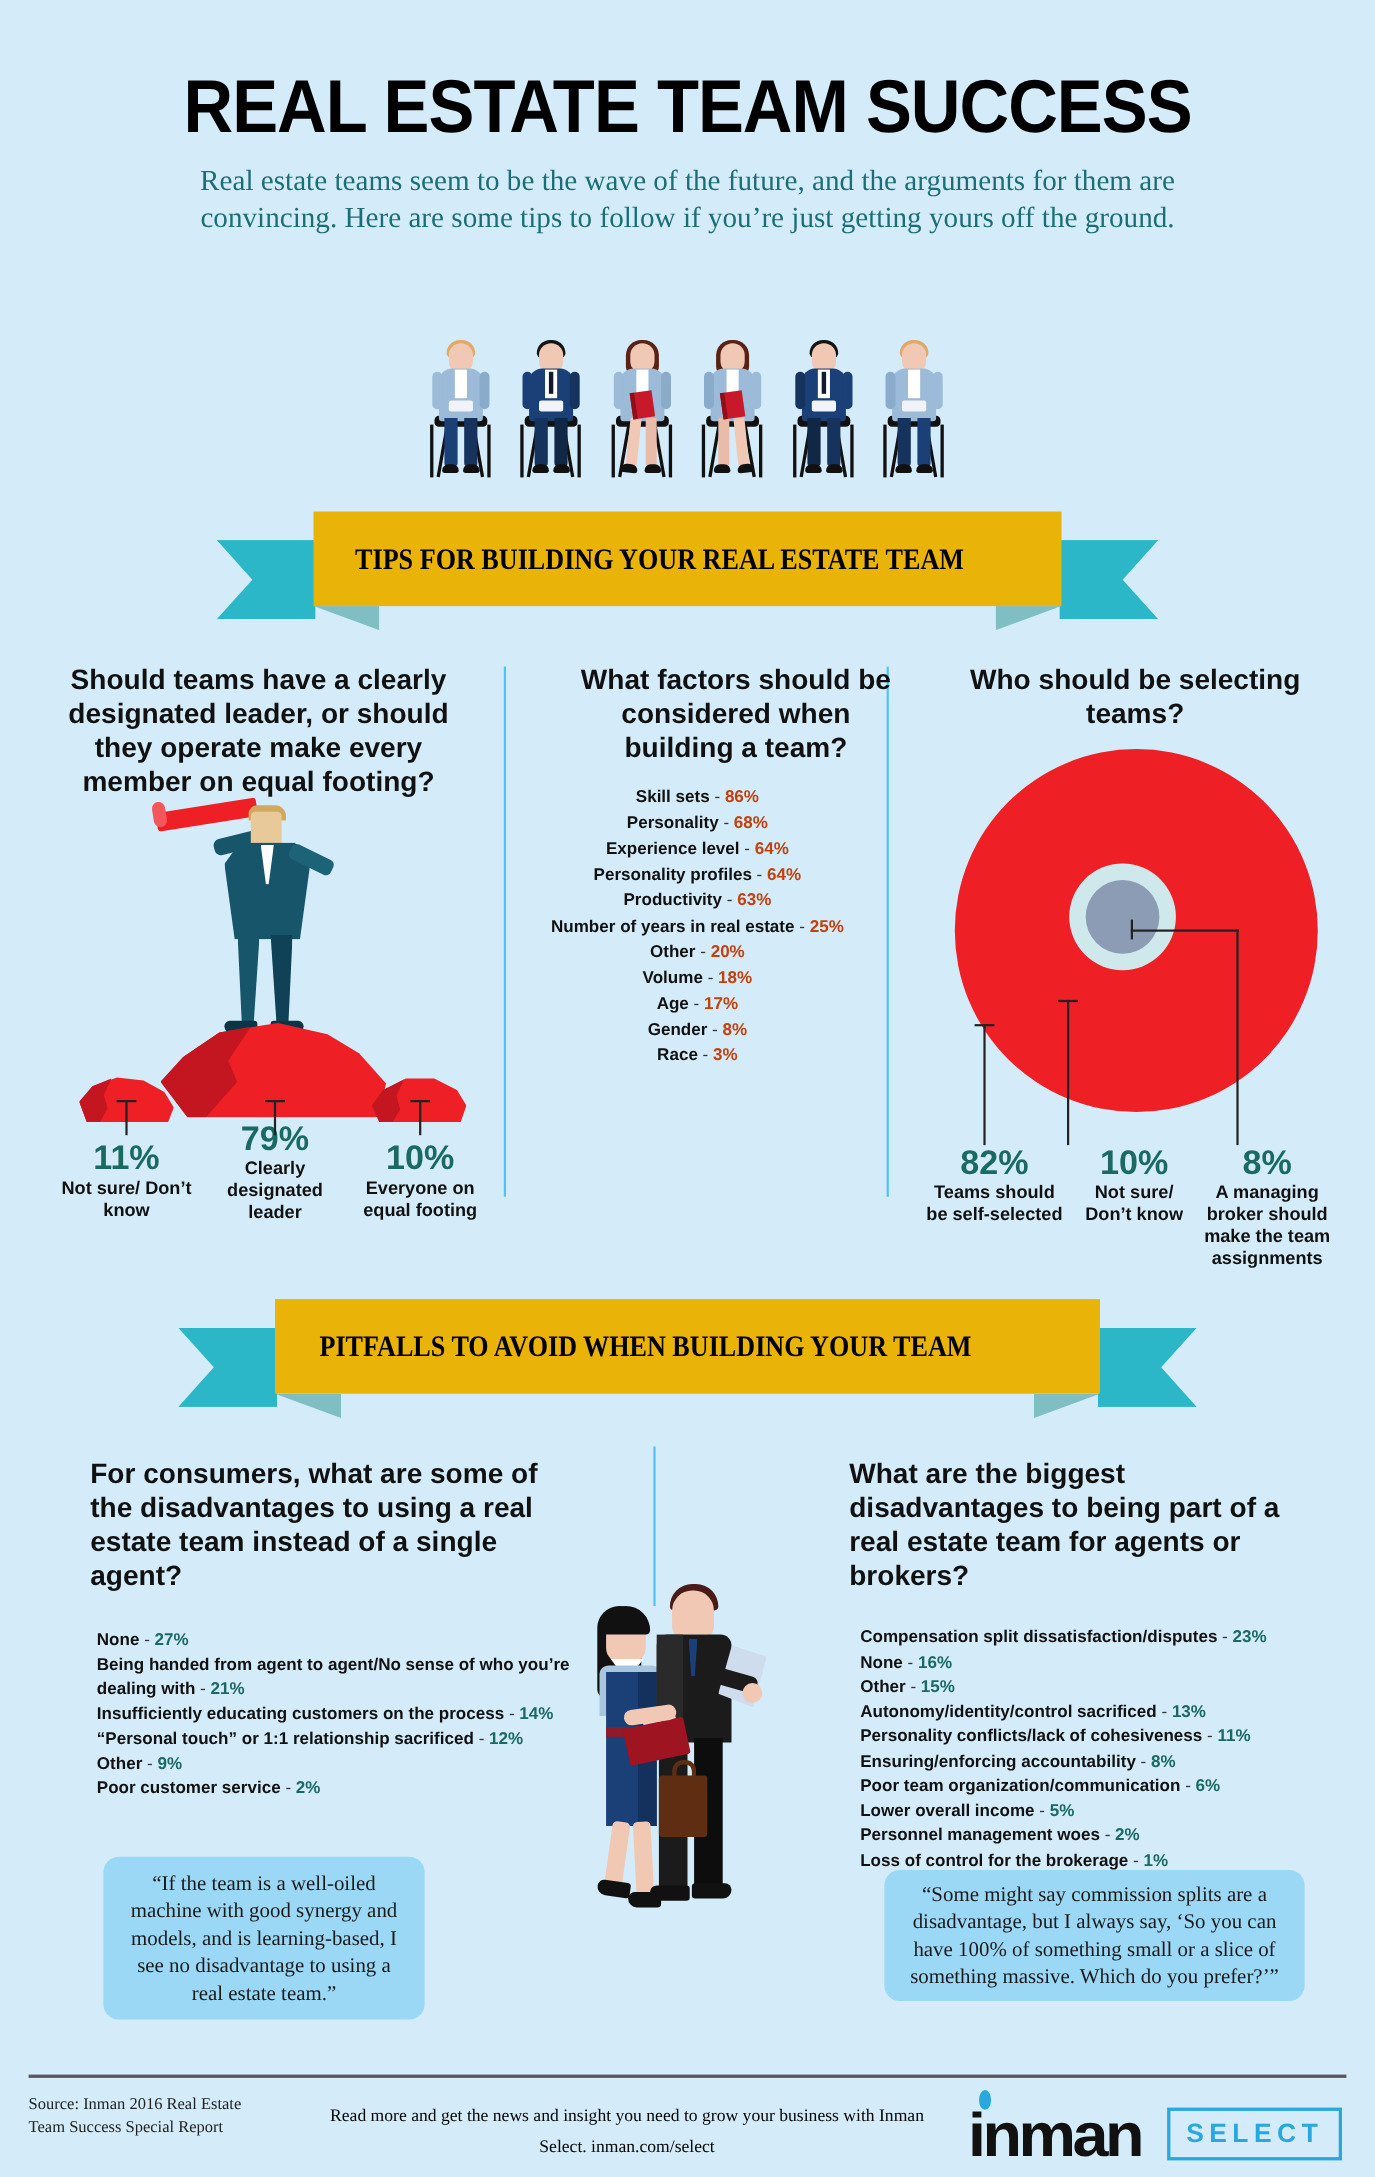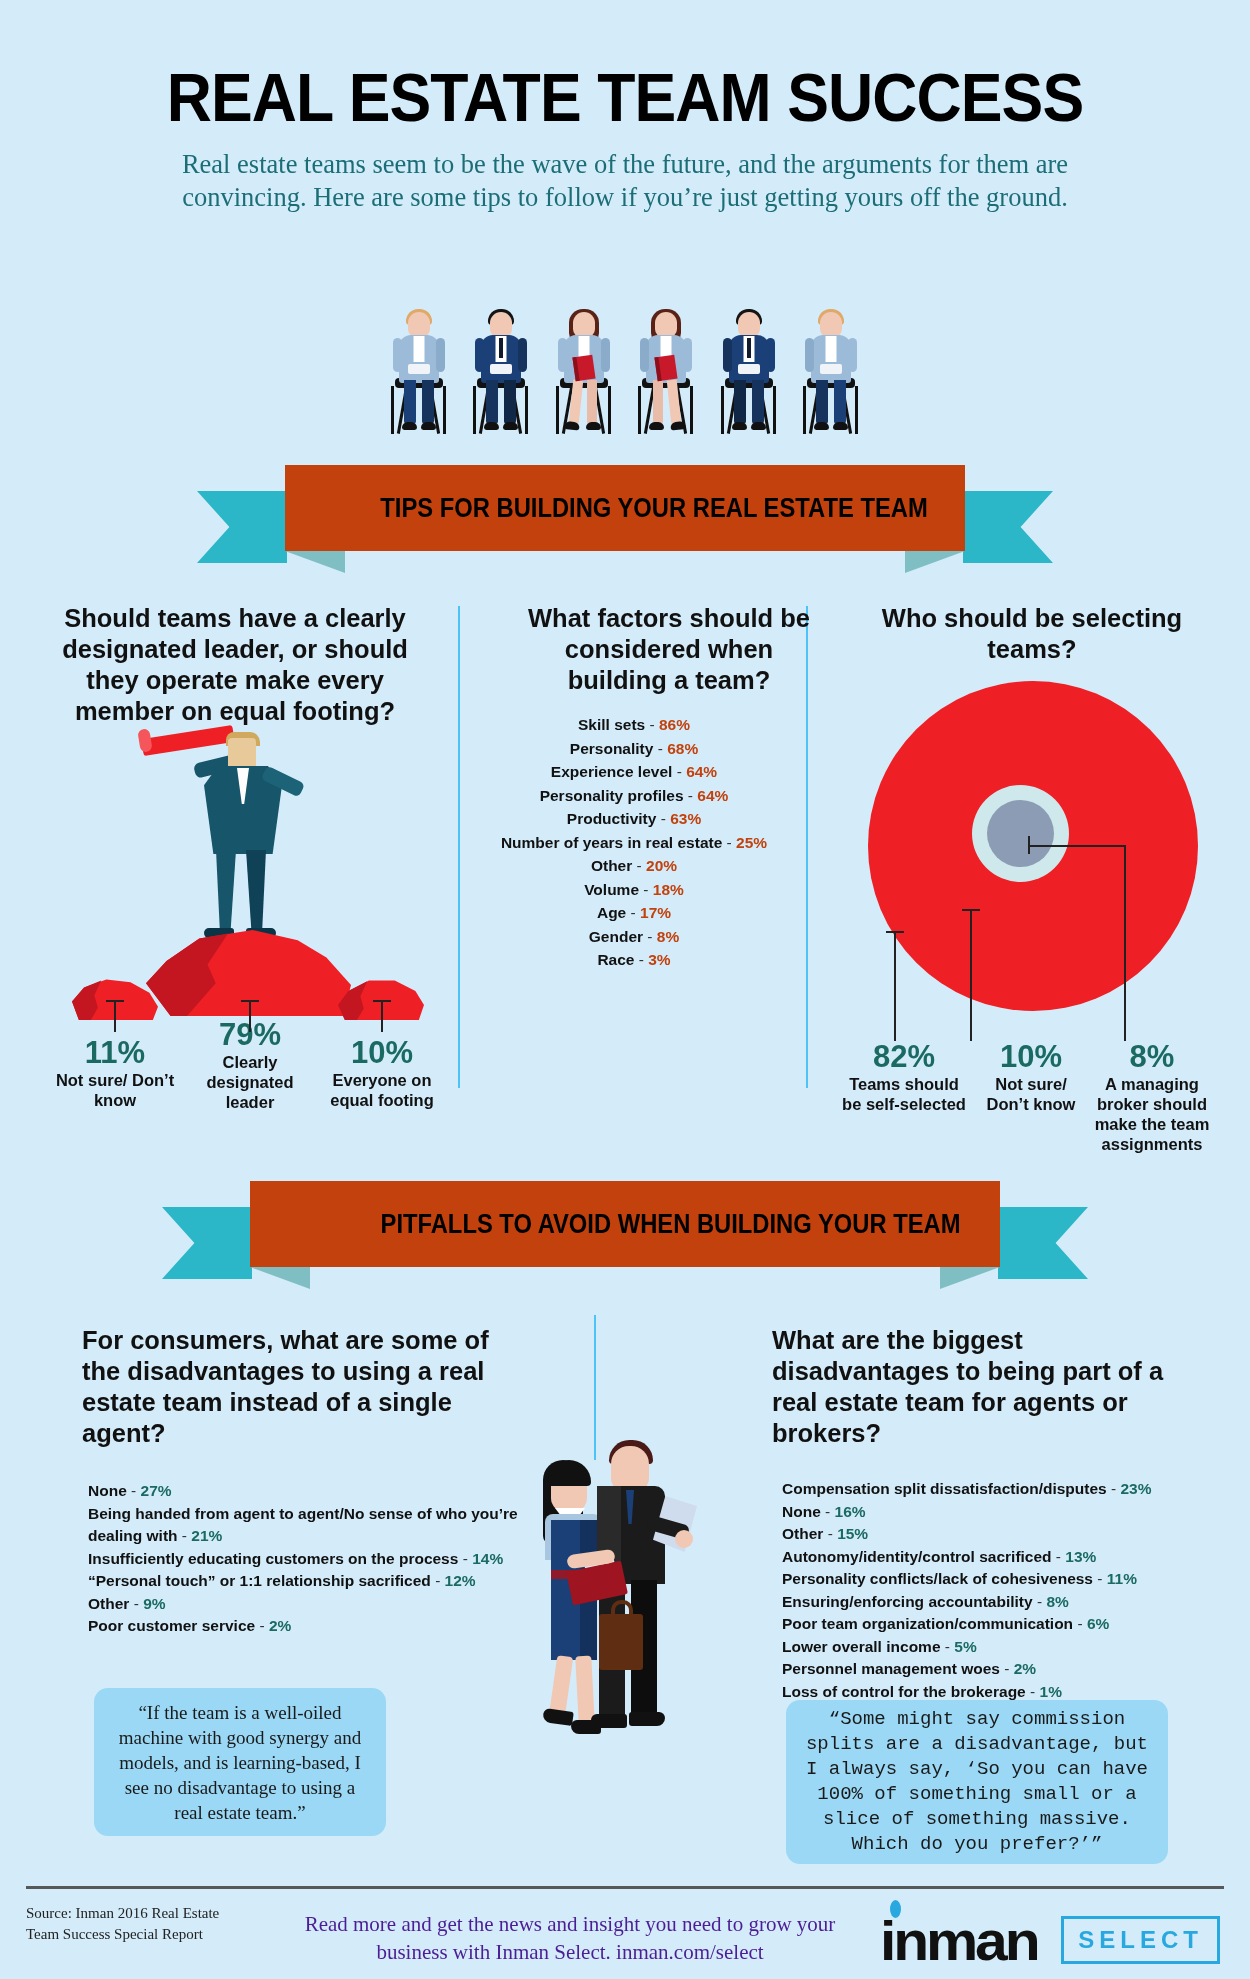--- a/index.html
+++ b/index.html
@@ -80,22 +80,22 @@
   .ribbon .tail.left  { left: -88px;  clip-path: polygon(0 0, 100% 0, 100% 100%, 0 100%, 36% 50%); }
   .ribbon .tail.right { right: -88px; clip-path: polygon(0 0, 100% 0, 64% 50%, 100% 100%, 0 100%); }
   .ribbon .fold {
     position: absolute; top: 86px; width: 60px; height: 22px;
     background: #7fbfc4;
   }
   .ribbon .fold.left  { left: 0;  clip-path: polygon(0 0, 100% 0, 100% 100%); }
   .ribbon .fold.right { right: 0; clip-path: polygon(0 0, 100% 0, 0 100%); }
   .ribbon .main {
     position: absolute; inset: 0;
-    background: #c2410c;
-    display: flex; align-items: center; justify-content: flex-end;
+    background: #eab308;
+    display: flex; align-items: center; justify-content: flex-start; font-family: Liberation Serif, serif;
   }
   .ribbon .main span {
     font-weight: bold; font-size: 27px; color: #000;
     letter-spacing: 0px; transform: scaleX(0.88);
     white-space: nowrap;
   }
 
   #ribbon1 { top: 465px; left: 285px; width: 680px; }
   #ribbon2 { top: 1181px; left: 250px; width: 750px; }
 
@@ -275,21 +275,21 @@
   }
   .source {
     position: absolute; top: 1903px; left: 26px; width: 200px;
     font-family: "Liberation Serif", serif;
     font-size: 15px; line-height: 21px; color: #222;
   }
   .cta {
     position: absolute; top: 1910px; left: 290px; width: 560px;
     text-align: center;
     font-family: "Liberation Serif", serif;
-    font-size: 21px; line-height: 28px; color: #4c1d95;
+    font-size: 16px; line-height: 28px; color: #000000;
   }
   .inman-logo {
     position: absolute; top: 1902px; left: 880px; width: 340px; height: 70px;
   }
   .inman-word {
     position: absolute; left: 0; top: 6px;
     font-family: "Liberation Sans", sans-serif;
     font-weight: bold; font-size: 56px; color: #111;
     letter-spacing: -3px; transform: scaleX(1.05); transform-origin: left center;
   }
@@ -624,21 +624,21 @@
       <div><span>Other</span><span class="dash"> - </span><span class="pct">15%</span></div>
       <div><span>Autonomy/identity/control sacrificed</span><span class="dash"> - </span><span class="pct">13%</span></div>
       <div><span>Personality conflicts/lack of cohesiveness</span><span class="dash"> - </span><span class="pct">11%</span></div>
       <div><span>Ensuring/enforcing accountability</span><span class="dash"> - </span><span class="pct">8%</span></div>
       <div><span>Poor team organization/communication</span><span class="dash"> - </span><span class="pct">6%</span></div>
       <div><span>Lower overall income</span><span class="dash"> - </span><span class="pct">5%</span></div>
       <div><span>Personnel management woes</span><span class="dash"> - </span><span class="pct">2%</span></div>
       <div><span>Loss of control for the brokerage</span><span class="dash"> - </span><span class="pct">1%</span></div>
     </div>
 
-  <div class="quote" style="top:1700px; left:786px; width:382px; height:164px;font-family:Liberation Mono, monospace;">“Some might say commission splits are a disadvantage, but I always say, ‘So you can have 100% of something small or a slice of something massive. Which do you prefer?’”</div>
+  <div class="quote" style="top:1700px; left:804px; width:382px; height:119px;">“Some might say commission splits are a disadvantage, but I always say, ‘So you can have 100% of something small or a slice of something massive. Which do you prefer?’”</div>
 
   <div class="footer-rule"></div>
   <div class="source">Source: Inman 2016 Real Estate Team Success Special Report</div>
   <div class="cta">Read more and get the news and insight you need to grow your business with Inman Select. inman.com/select</div>
   <div class="inman-logo">
     <div class="inman-word">inman</div>
     <div class="inman-dot"></div>
     <div class="select-box">SELECT</div>
   </div>
 

